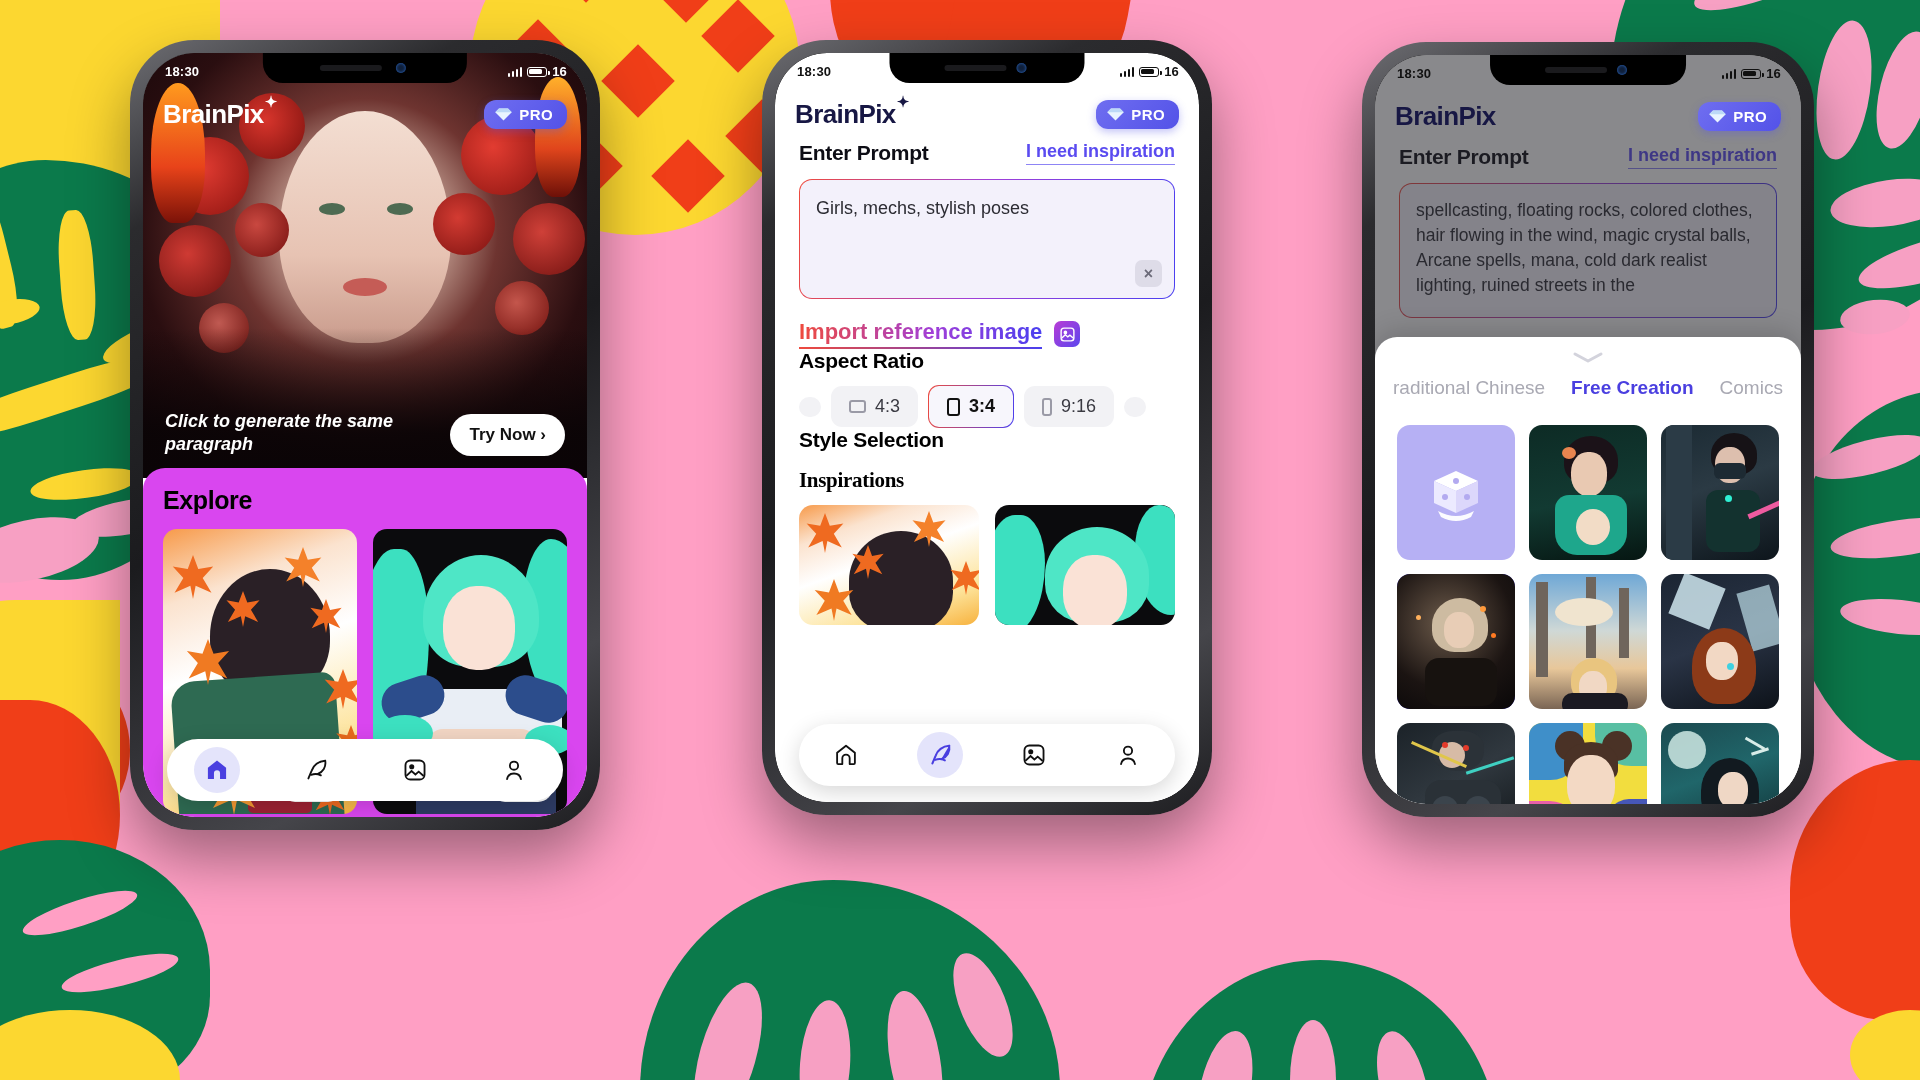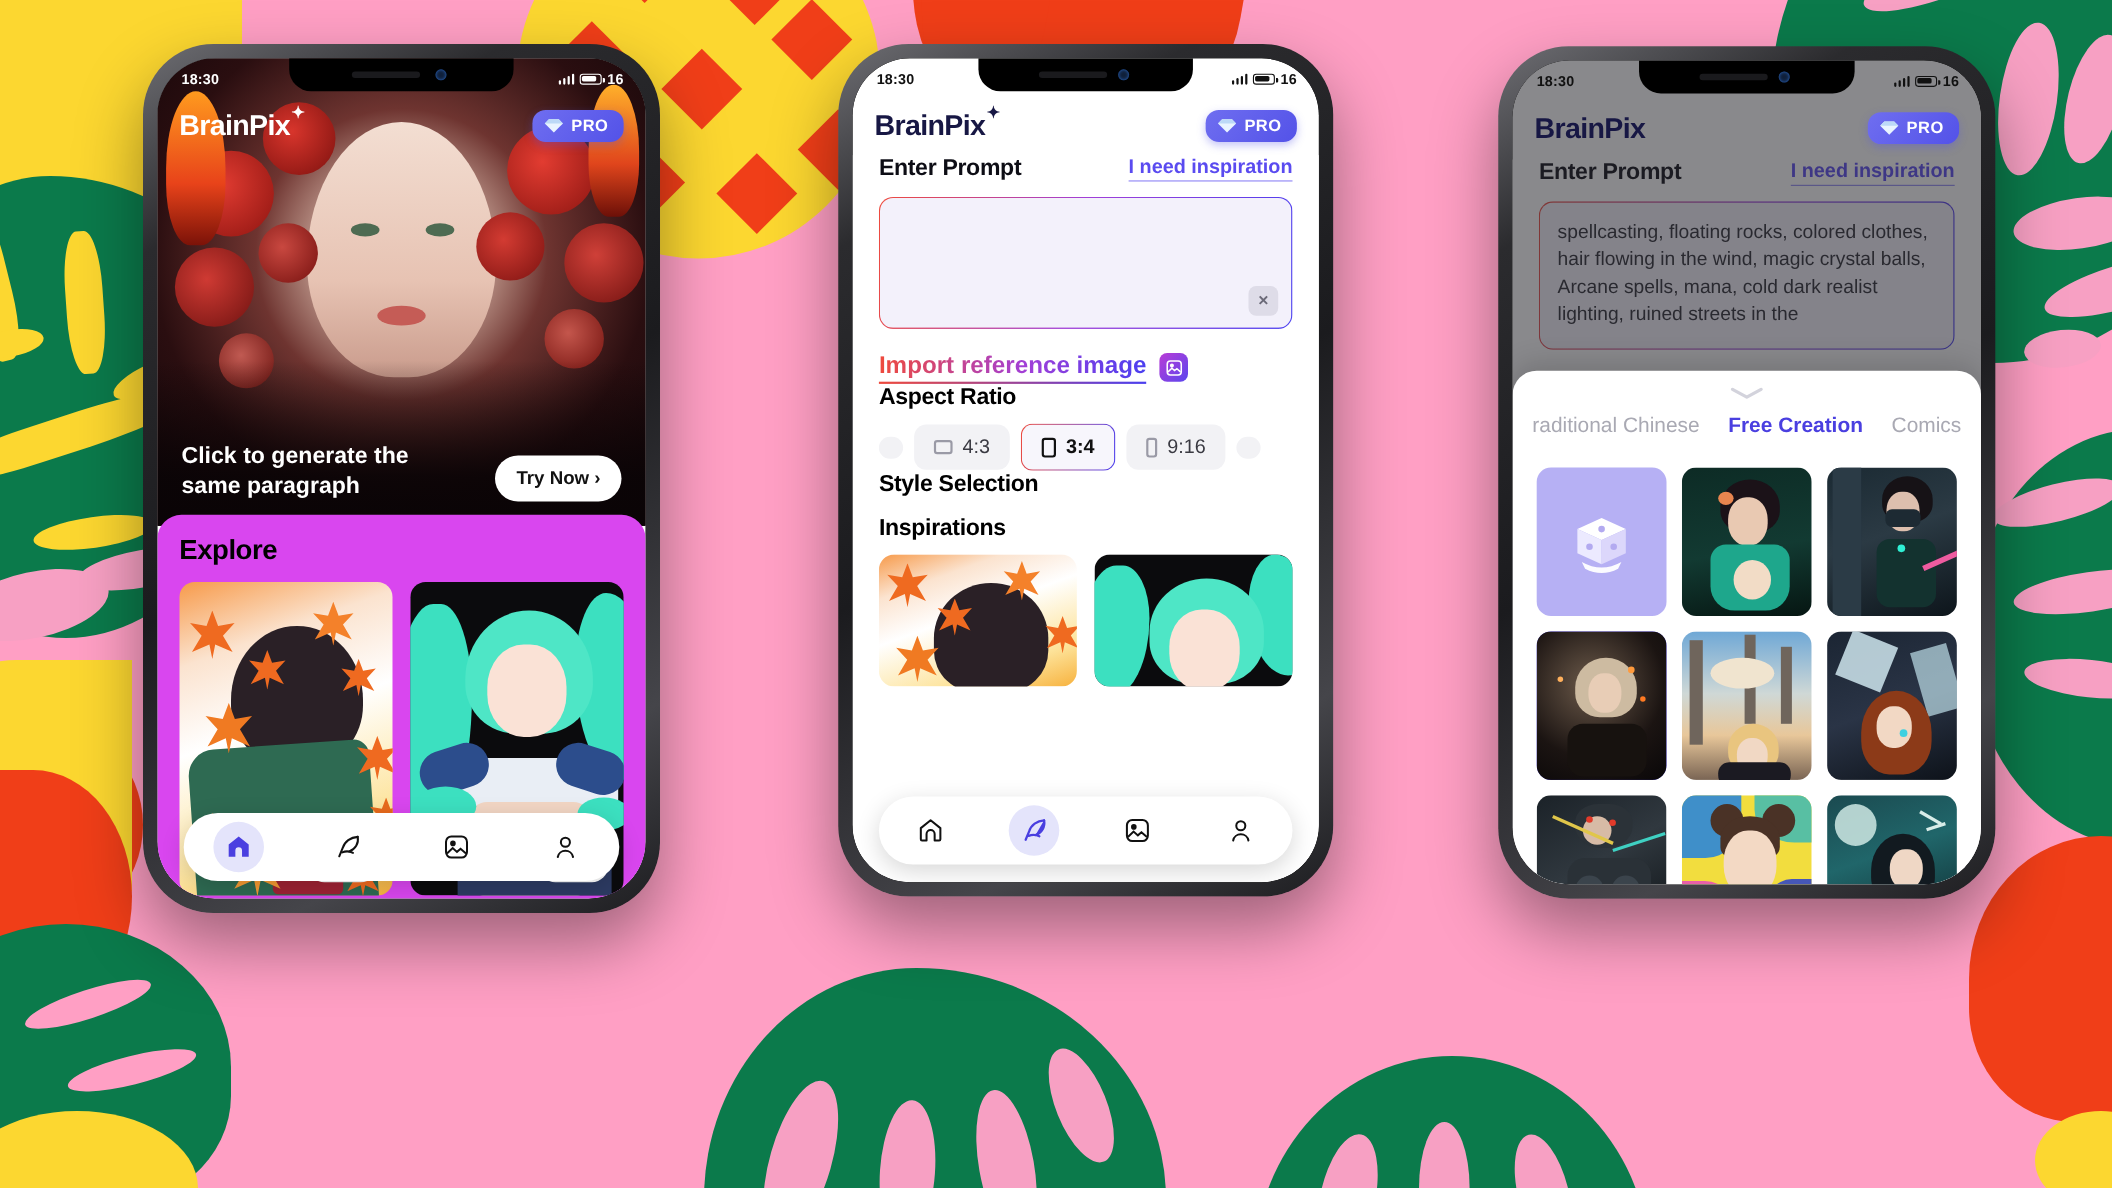--- a/index.html
+++ b/index.html
@@ -106,21 +106,21 @@
     background:linear-gradient(to bottom,#f3ded2,#e7c3b3 62%,#c99b8c);
   }
   .hero-eye { position:absolute; width:26px; height:12px; border-radius:50%; background:#4e6b52; }
   .hero-lips{ position:absolute; left:50%; transform:translateX(-50%); width:44px;height:18px;
               border-radius:50%; background:#c55c56;}
   .hero-cta {
     position:absolute; left:0; right:0; bottom:22px; z-index:6;
     display:flex; align-items:flex-end; justify-content:space-between;
     padding:0 22px;
   }
-  .hero-cta h2 { color:#fff; font-size:21px; line-height:1.28; font-weight:800; max-width:250px; }
+  .hero-cta h2 { color:#fff; font-size:18px; line-height:1.28; font-weight:800; max-width:250px;font-style:italic; }
   .try-now {
     background:#fff; color:#111; border:none; border-radius:22px;
     padding:11px 19px; font-size:17px; font-weight:600; white-space:nowrap;
     font-family:"Liberation Sans",sans-serif;
   }
   .explore-sheet {
     position:absolute; left:0; right:0; top:415px; bottom:0;
     background:#d946ef; border-radius:22px 22px 0 0; padding:18px 20px 0 20px;
     z-index:8;
   }
@@ -521,20 +521,21 @@
           </span>
         </div>
 
         <div class="p2-body">
           <div class="row-between">
             <span class="section-label">Enter Prompt</span>
             <span class="inspire-link">I need inspiration</span>
           </div>
 
           <div class="prompt-box">
+            <div class="prompt-text">Girls, mechs, stylish poses</div>
             <span class="clear-x">×</span>
           </div>
 
           <div class="import-row">
             <span class="import-link">Import reference image</span>
             <span class="import-icon">
               <svg viewBox="0 0 24 24" width="17" height="17" fill="none" stroke="#fff" stroke-width="2">
                 <rect x="3" y="3" width="18" height="18" rx="4"></rect>
                   <circle cx="9" cy="9" r="1.6" fill="#fff"></circle>
                   <path d="M4 17l5-4.6 3.4 3 3-2.4 4.6 4"></path>
@@ -556,21 +557,21 @@
             <span class="ratio-chip">
               <span class="r-glyph" style="width:10px;height:18px;"></span>
               <span>9:16</span>
             </span>
             <span class="ratio-chip partial"></span>
           </div>
 
           <div class="block-title">Style Selection</div>
 
 
-          <div class="block-title" style="margin-top:16px;">Inspirations</div>
+          <div class="block-title" style="margin-top:16px;font-family:Liberation Serif, serif;">Inspirations</div>
           <div class="insp-grid">
             <div class="insp-card">
               <div class="art-autumn" style="position:absolute;inset:0;">
                 <div style="position:absolute;left:28%;top:22%;width:104px;height:100px;border-radius:52% 52% 40% 40%;background:#2a2026;"></div>
                 <div class="maple" style="left:6px;top:8px;width:40px;height:40px;"></div>
                 <div class="maple" style="left:52px;top:40px;width:34px;height:34px;"></div>
                 <div class="maple" style="left:112px;top:6px;width:36px;height:36px;background:#f4812a;"></div>
                 <div class="maple" style="left:150px;top:56px;width:34px;height:34px;"></div>
                 <div class="maple" style="left:14px;top:74px;width:42px;height:42px;background:#f07a22;"></div>
               </div>

